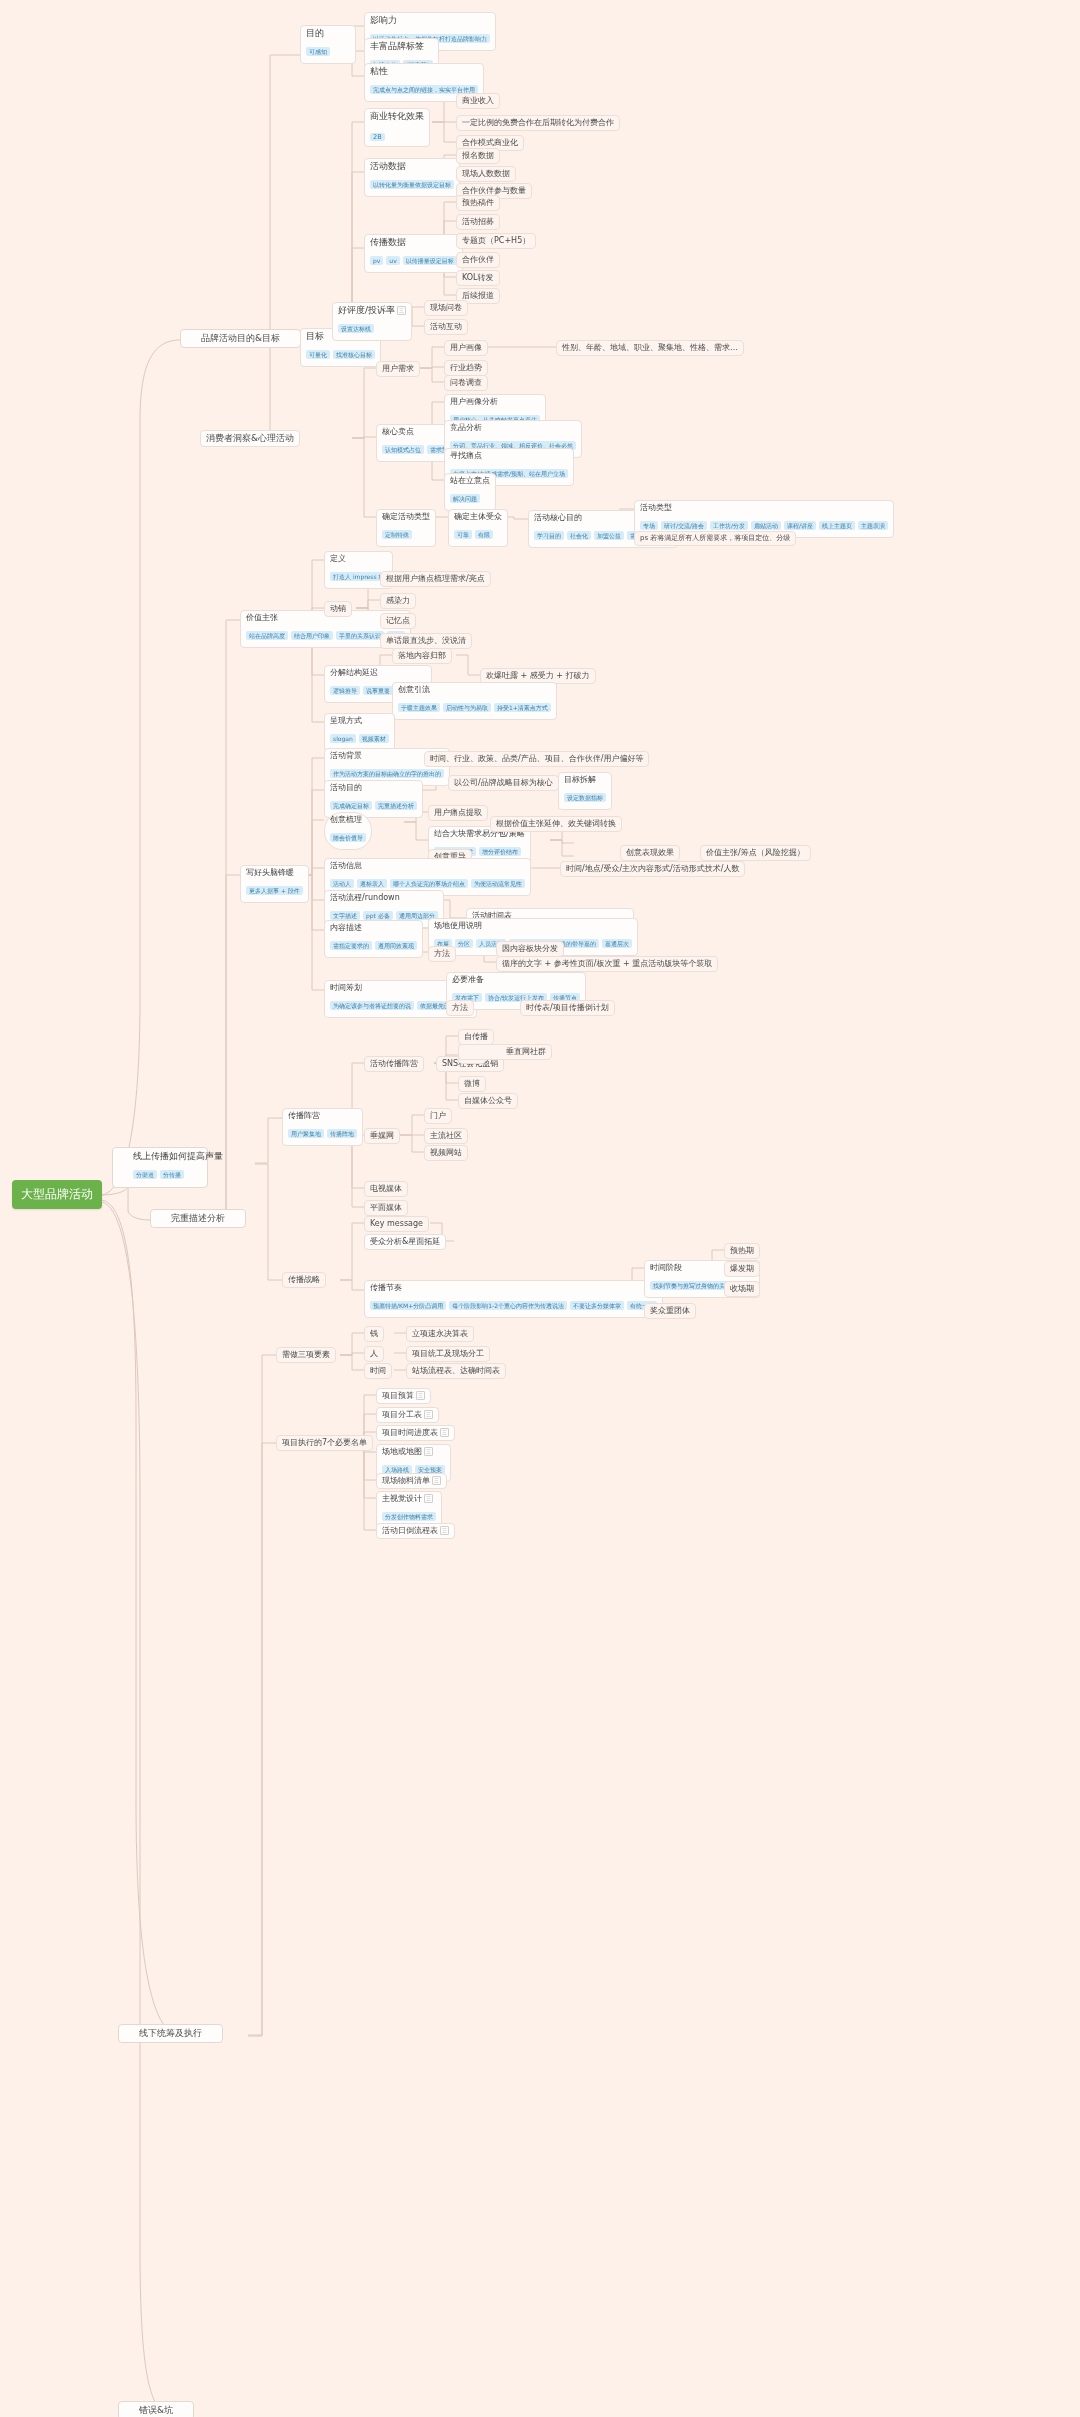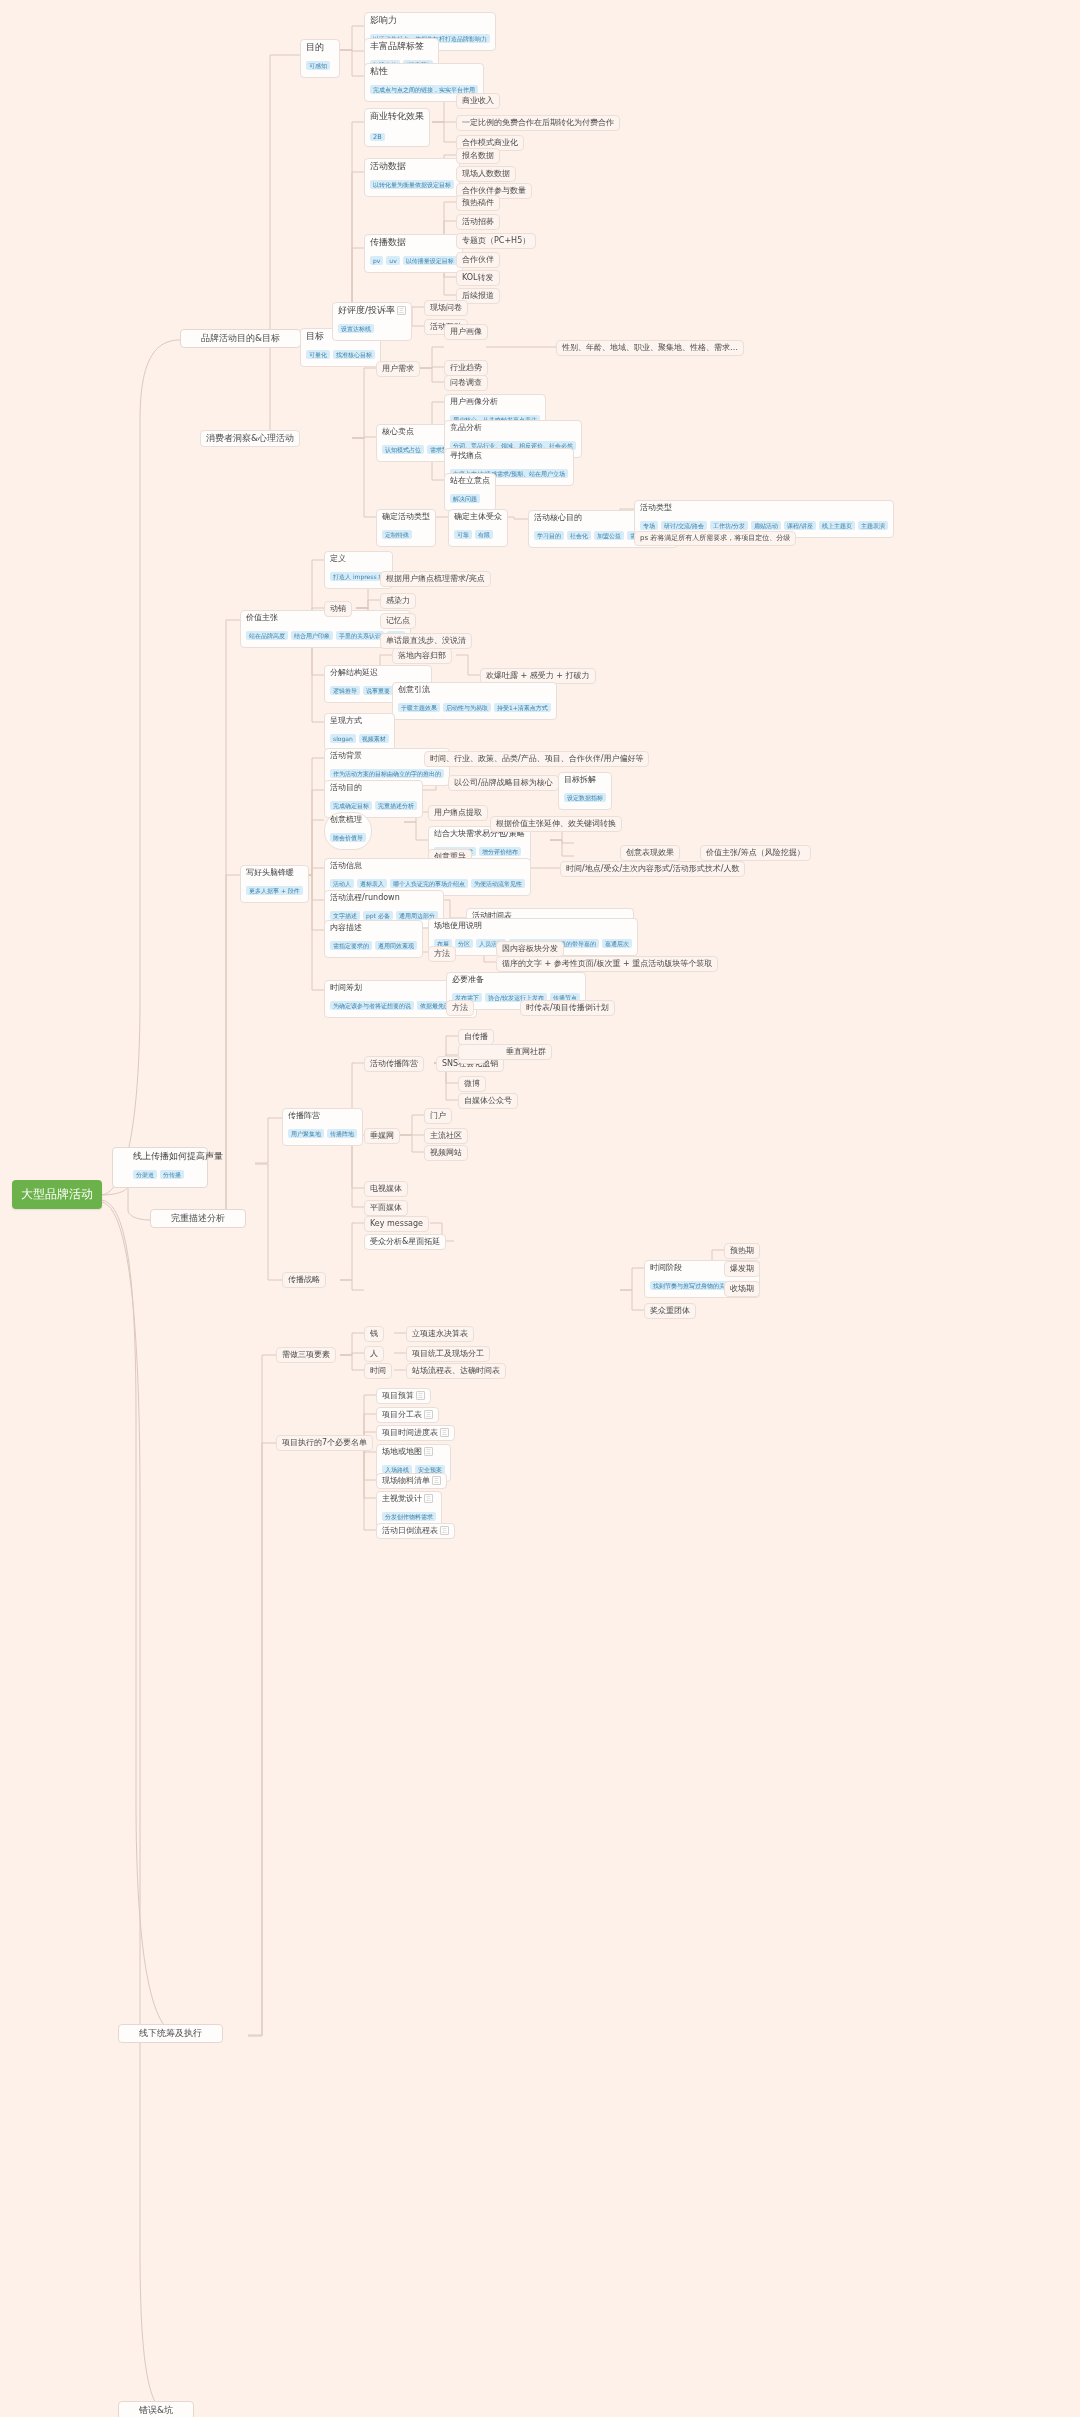--- a/index.html
+++ b/index.html
@@ -233,21 +233,21 @@
   <span class="title t9">线上传播如何提高声量</span>
   <span class="tagrow">
     <span class="tag">分渠道</span><span class="tag last">分传播</span>
   </span>
 </div>
 
 <div class="node l1 t9" style="left:118px;top:2024px;">线下统筹及执行</div>
 
 <div class="node l1 t9" style="left:118px;top:2401px;">错误&amp;坑</div>
 
-<div class="node" style="left:300px;top:39px;width:40px;">
+<div class="node" style="left:300px;top:25px;width:56px;">
   <span class="title t9">目的</span>
   <span class="tagrow"><span class="tag last">可感知</span></span>
 </div>
 
 <div class="node" style="left:364px;top:12px;">
   <span class="title t9">影响力</span>
   <span class="tagrow"><span class="tag last t6">以活动为起点，依据为杠杆打造品牌影响力</span></span>
 </div>
 
 <div class="node" style="left:364px;top:38px;">
@@ -301,21 +301,21 @@
 <div class="node" style="left:332px;top:302px;">
   <span class="title t9"><span>好评度/投诉率</span><span class="minibox">三</span></span>
   <span class="tagrow"><span class="tag last">设置达标线</span></span>
 </div>
 <div class="node plain t8" style="left:424px;top:300px;">现场问卷</div>
 <div class="node plain t8" style="left:424px;top:319px;">活动互动</div>
 
 <div class="node t9" style="left:200px;top:430px;">消费者洞察&amp;心理活动</div>
 
 <div class="node plain t8" style="left:376px;top:361px;">用户需求</div>
-<div class="node plain t8" style="left:444px;top:324px;">用户画像</div>
+<div class="node plain t8" style="left:444px;top:340px;">用户画像</div>
 <div class="node plain t8" style="left:556px;top:340px;">性别、年龄、地域、职业、聚集地、性格、需求…</div>
 <div class="node plain t8" style="left:444px;top:360px;text-align:center;">行业趋势</div>
 <div class="node plain t8" style="left:444px;top:375px;">问卷调查</div>
 
 <div class="node" style="left:376px;top:424px;">
   <span class="title t8">核心卖点</span>
   <span class="tagrow">
     <span class="tag">认知模式占位</span><span class="tag last">需求型、恐惧型痛点一览</span>
   </span>
 </div>
@@ -508,20 +508,26 @@
 <div class="node plain t8" style="left:424px;top:1145px;">视频网站</div>
 
 <div class="node plain t8" style="left:364px;top:1181px;">电视媒体</div>
 <div class="node plain t8" style="left:364px;top:1200px;">平面媒体</div>
 
 <div class="node plain t8" style="left:282px;top:1272px;">传播战略</div>
 <div class="node plain t8" style="left:364px;top:1216px;">Key message</div>
 <div class="node" style="left:364px;top:1234px;">
   <span class="title t8">受众分析&amp;星面拓延</span>
 </div>
+<div class="node" style="left:364px;top:1280px;">
+  <span class="title t8">传播节奏</span>
+  <span class="tagrow">
+    <span class="tag">预愿特描/KM+分阶凸调用</span><span class="tag">每个阶段影响1-2个重心内容作为传透说法</span><span class="tag">不要让多分媒体掌</span><span class="tag last">有统一气</span>
+  </span>
+</div>
 <div class="node" style="left:644px;top:1260px;">
   <span class="title t8">时间阶段</span>
   <span class="tagrow"><span class="tag last">找到节奏与推写过身物的关键点/播布</span></span>
 </div>
 <div class="node plain t8" style="left:724px;top:1243px;">预热期</div>
 <div class="node plain t8" style="left:724px;top:1261px;">爆发期</div>
 <div class="node plain t8" style="left:724px;top:1281px;">收场期</div>
 <div class="node plain t8" style="left:644px;top:1303px;">奖众重团体</div>
 
 <div class="node plain t8" style="left:276px;top:1347px;">需做三项要素</div>

